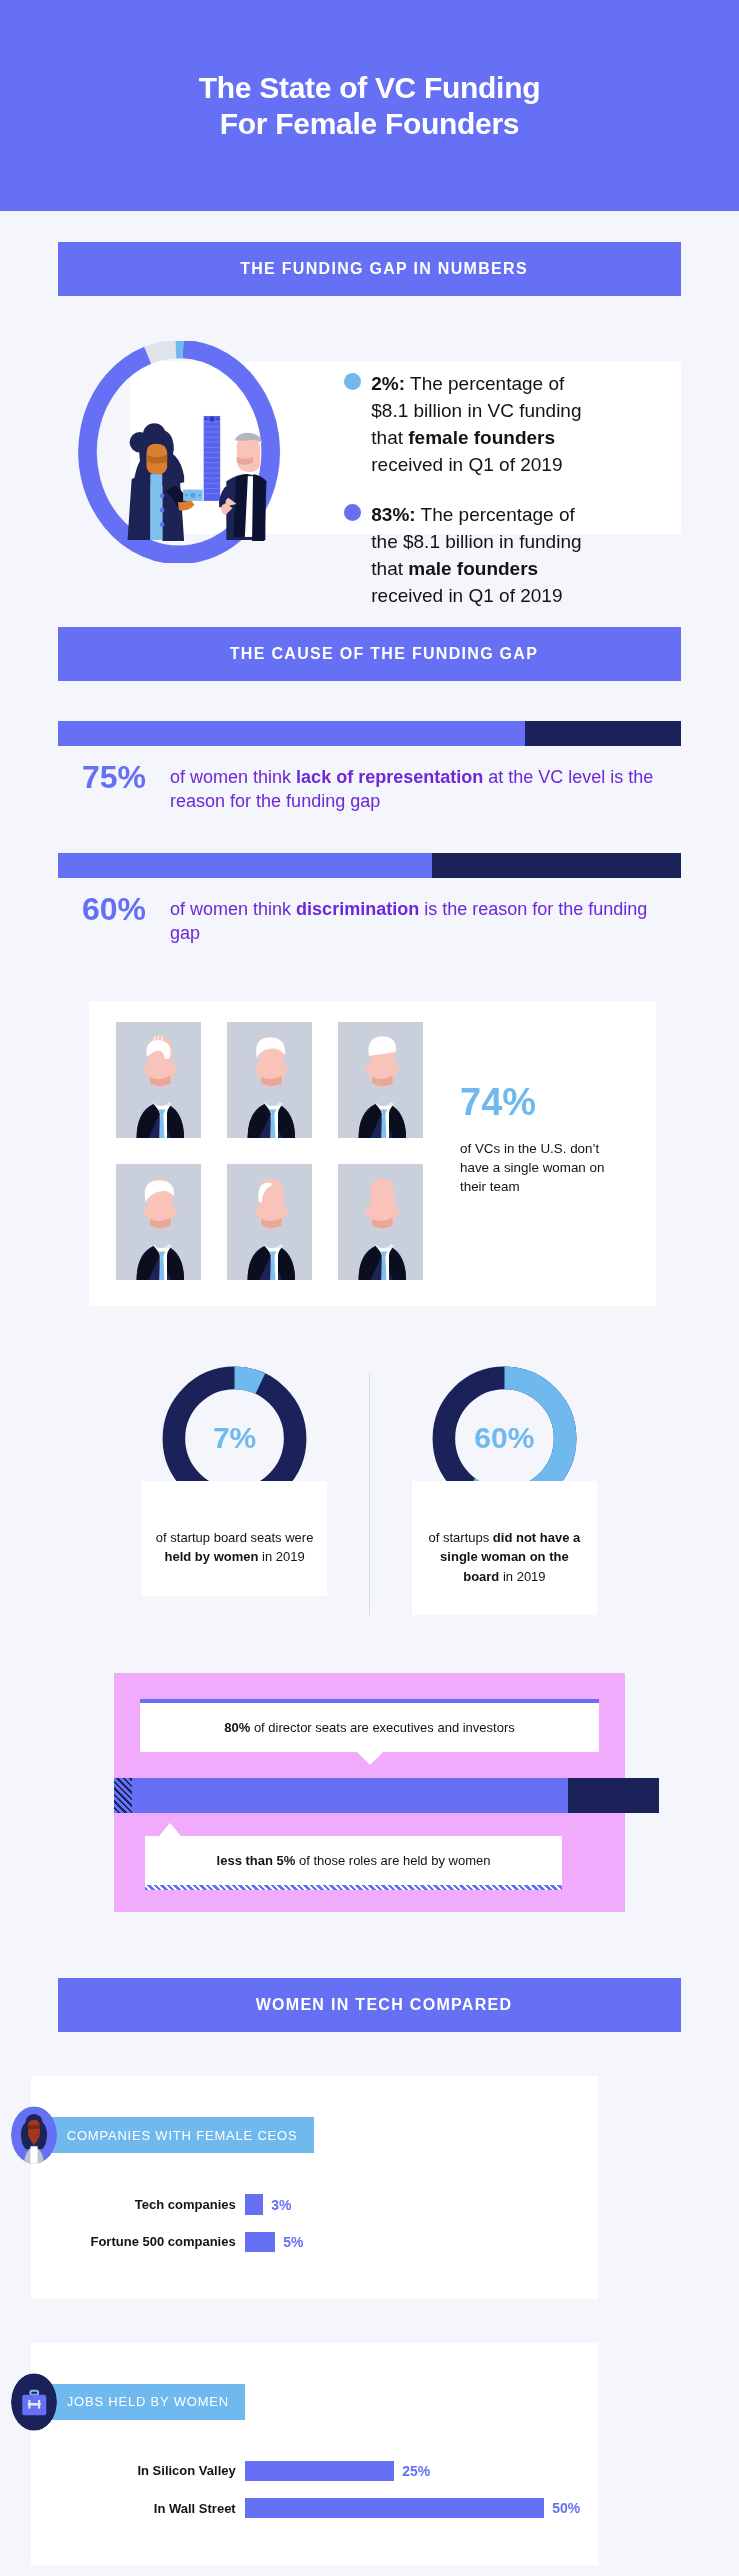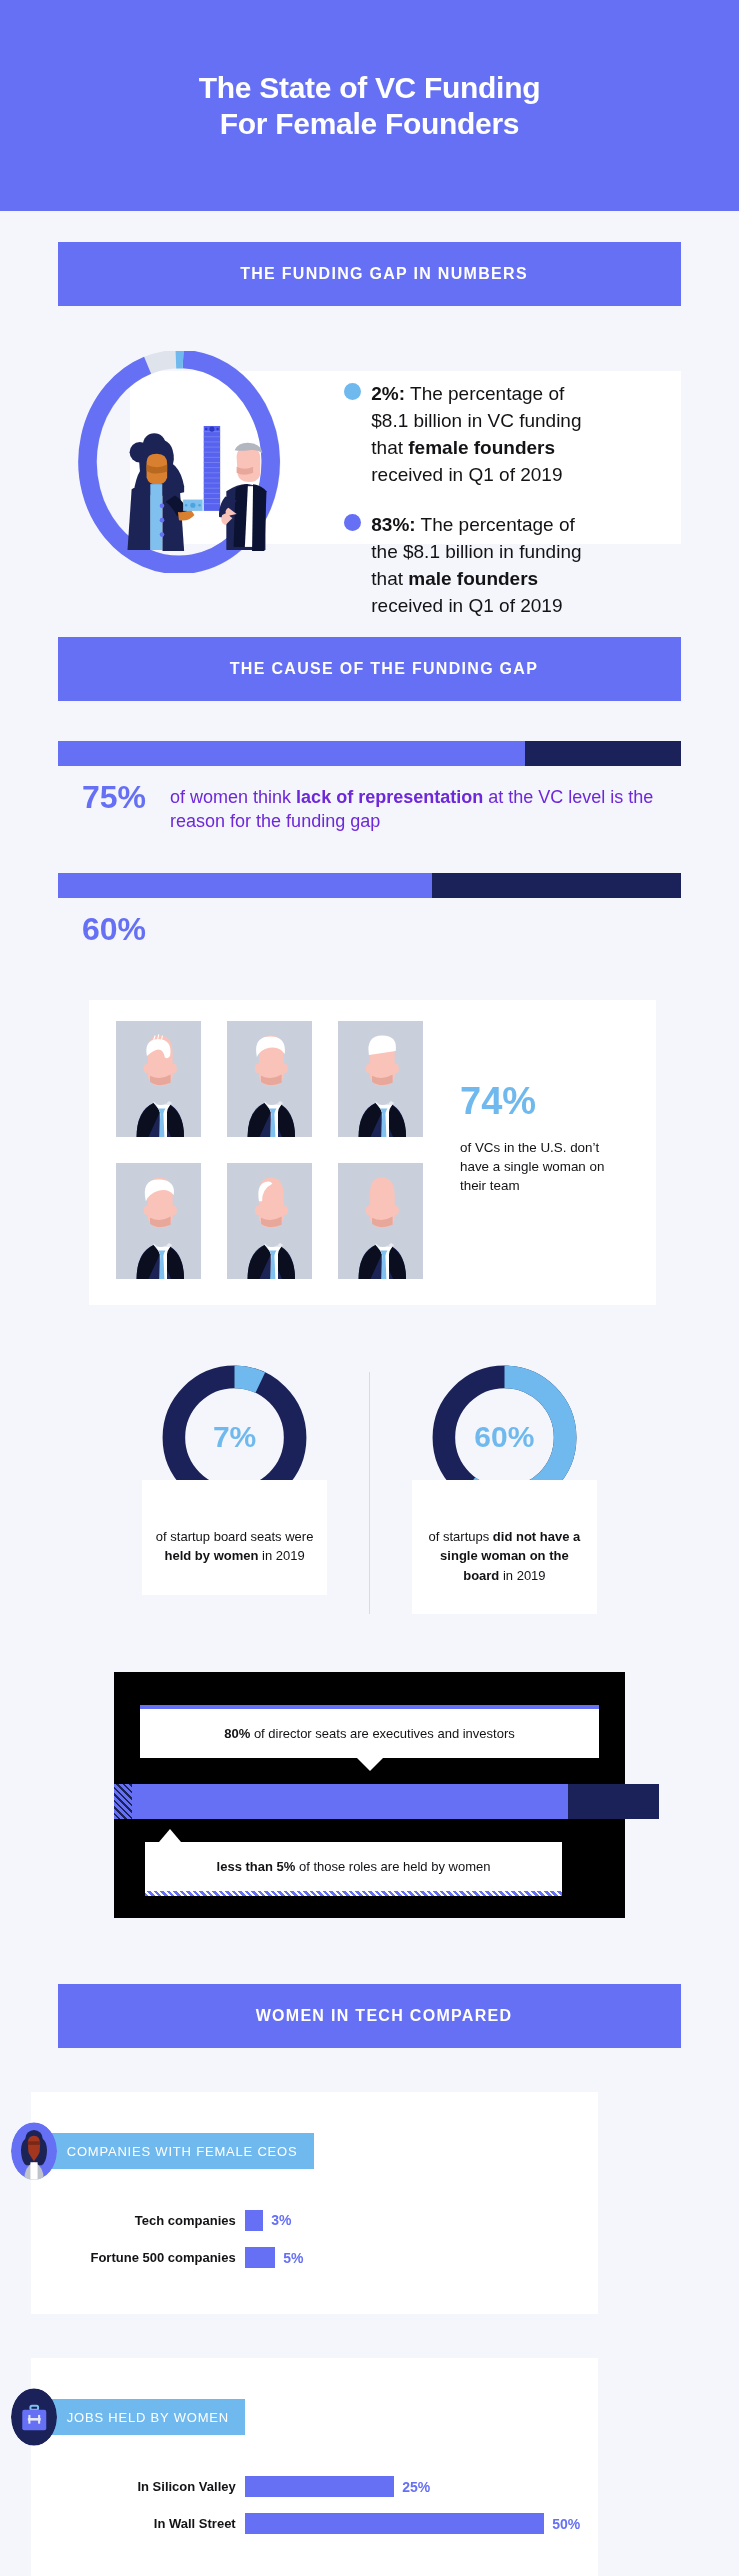--- a/index.html
+++ b/index.html
@@ -25,21 +25,21 @@
     font-weight: bold;
     line-height: 1.18;
     letter-spacing: -0.3px;
     max-width: 577px;
   }
 
   
   .wrap { width: 623px; margin: 0 auto; }
   .band {
     background: #6670F5;
-    height: 64px;
+    height: 54px;
     display: flex;
     align-items: center;
     justify-content: center;
     padding-left: 29px;
   }
   .band-label {
     color: #fff;
     font-size: 16px;
     font-weight: bold;
     letter-spacing: 1.3px;
@@ -122,21 +122,21 @@
     text-align: center; font-size: 13px; line-height: 1.5; color:#131316; position: relative;
   }
   .donut-cap::after{
     content:""; position:absolute; left:7.2px; top:7.2px; right:-7.2px; bottom:-7.2px;
     background:#E2E7F0; z-index:-1;
   }
   .donut-cap b { font-weight: bold; }
 
   
   .sec5 { padding-top: 58px; }
-  .panel { background: #000000; width: 511px; margin: 0 auto; padding: 33px 0 23px; }
+  .panel { background: #f0abfc; width: 511px; margin: 0 auto; padding: 26px 0 23px; }
   .bubble {
     background: #fff; width: 459px; margin: 0 auto; position: relative;
     border-top: 4.6px solid #6670F5; padding: 17px 0 17px;
     text-align: center; font-size: 13px; color: #131316;
   }
   .bubble b { font-weight: bold; }
   .bubble.top::after {
     content:""; position:absolute; left: 50%; transform: translateX(-50%);
     bottom:-13px; border-left: 13.4px solid transparent; border-right: 13.4px solid transparent;
     border-top: 13.4px solid #fff;
@@ -315,20 +315,21 @@
       </div>
     </div>
 
     <div class="stat-block">
       <div class="hbar">
         <div class="fill" style="width: 60%;"></div>
         <div class="rest"></div>
       </div>
       <div class="stat-row">
         <div class="stat-pct">60%</div>
+        <div class="stat-desc"><span>of women think </span><b>discrimination</b><span> is the reason for the funding gap</span></div>
       </div>
     </div>
   </div>
 </section>
 
 <section class="sec3">
   <div class="wrap">
     <div class="vc-card">
       <div class="face-grid" id="face-grid">
           <div class="face-tile"><svg viewBox="0 0 165 225" width="85" height="116">

